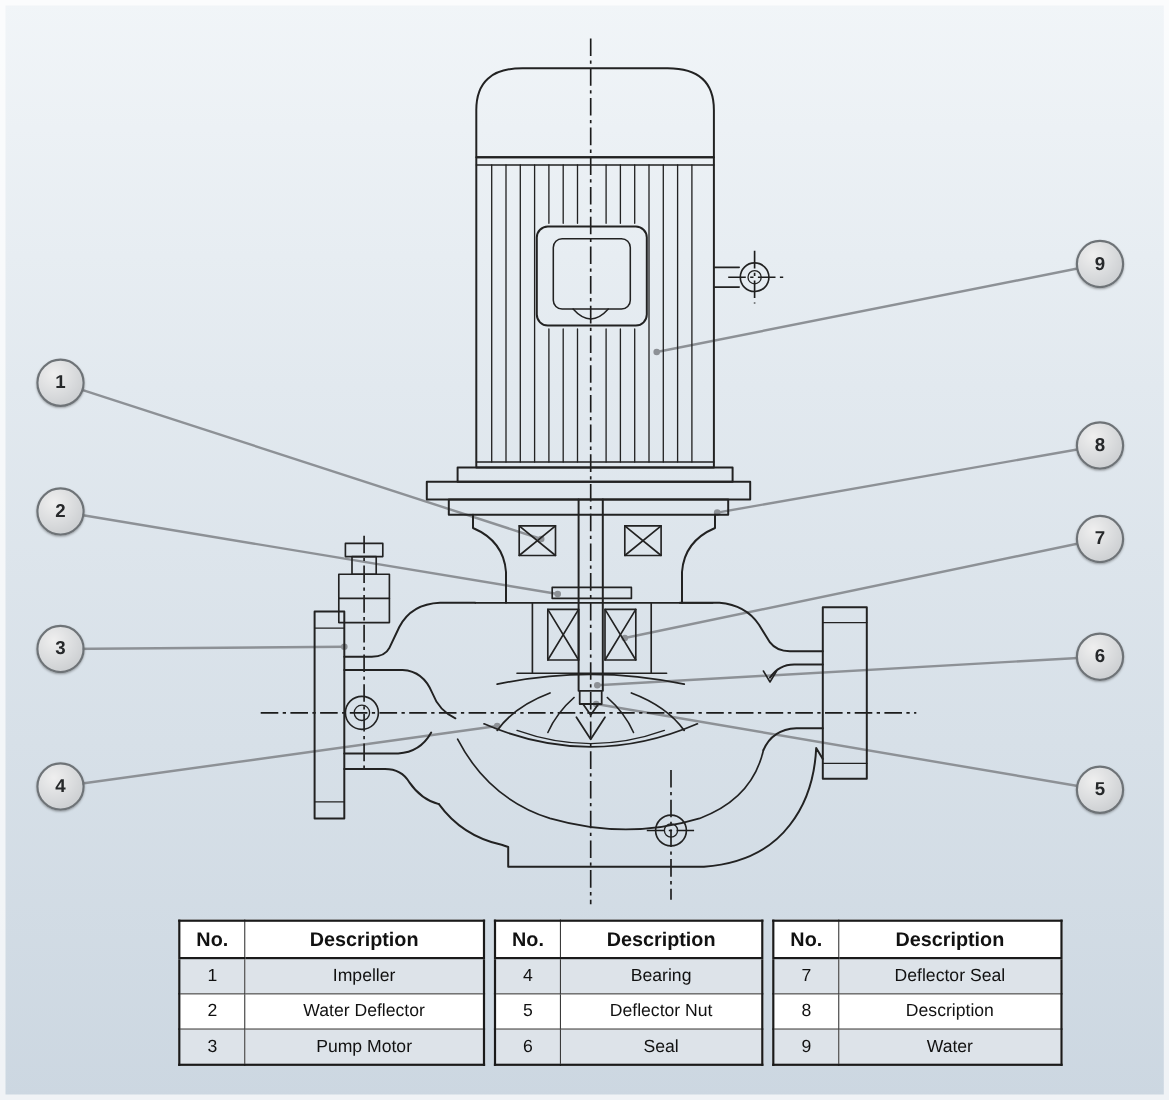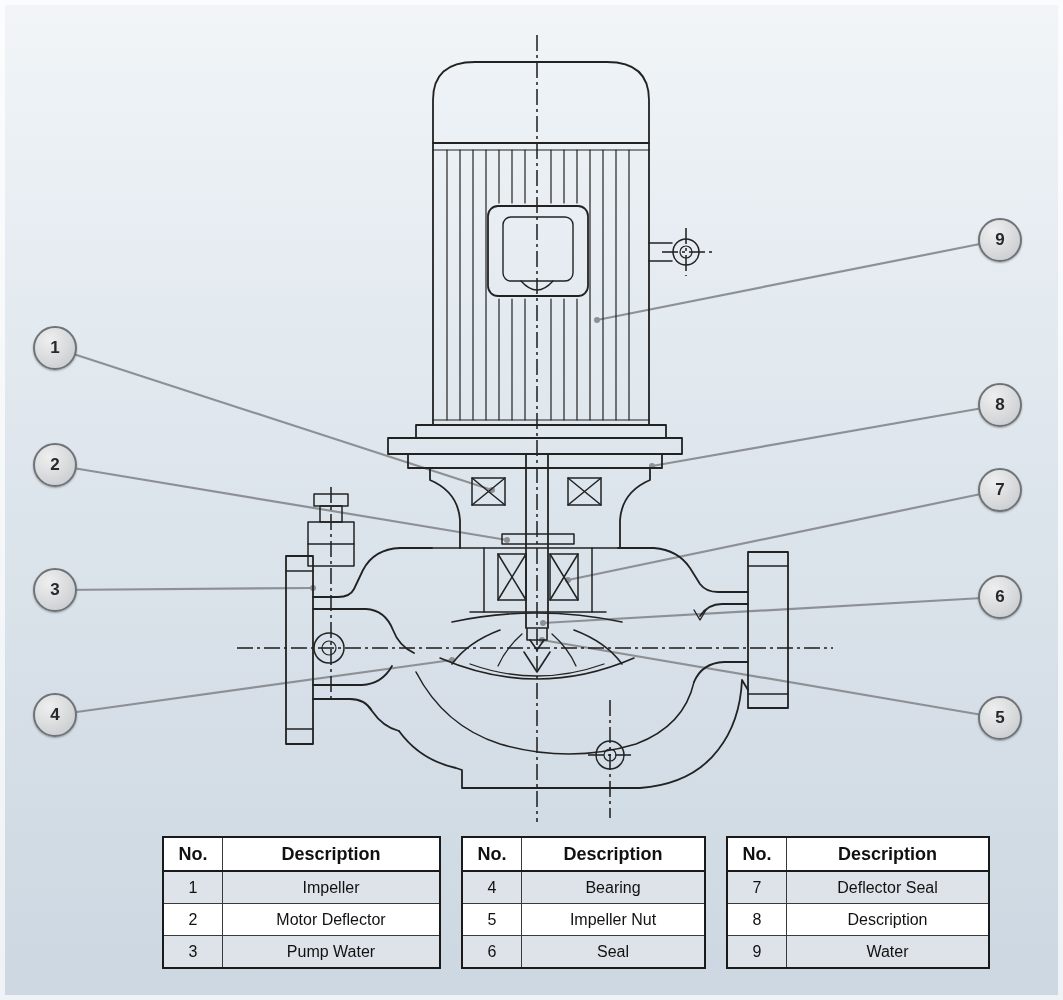--- a/index.html
+++ b/index.html
@@ -20,21 +20,21 @@
     background: radial-gradient(circle at 35% 30%, #efefef 0%, #d7d9db 55%, #c3c6c9 100%);
     border:2px solid #6e7377;
     box-shadow:0 1px 2px rgba(0,0,0,.3);
     display:flex; align-items:center; justify-content:center;
     font-size:17px; font-weight:bold; color:#26282a;
     transform:translate(-50%,-50%);
   }
 
   .tables-row {
     position:absolute; left:162px; top:836px;
-    display:flex; gap:20px;
+    display:flex; gap:8px;
   }
   table.parts-table {
     border-collapse:collapse;
     background:#ffffff;
     border:2px solid #1a1a1a;
     table-layout:fixed;
   }
   table.parts-table th, table.parts-table td {
     border:1px solid #3a3a3a;
     text-align:center;
@@ -273,44 +273,44 @@
           <th class="col-desc">Description</th>
         </tr>
       </thead>
       <tbody>
         <tr class="shaded">
           <td>1</td>
           <td>Impeller</td>
         </tr>
         <tr>
           <td>2</td>
-          <td>Motor Deflector</td>
+          <td>Water Deflector</td>
         </tr>
         <tr class="shaded">
           <td>3</td>
-          <td>Pump Water</td>
+          <td>Pump Motor</td>
         </tr>
       </tbody>
     </table>
 
     <table class="parts-table t2">
       <thead>
         <tr>
           <th class="col-no">No.</th>
           <th class="col-desc">Description</th>
         </tr>
       </thead>
       <tbody>
         <tr class="shaded">
           <td>4</td>
           <td>Bearing</td>
         </tr>
         <tr>
           <td>5</td>
-          <td>Impeller Nut</td>
+          <td>Deflector Nut</td>
         </tr>
         <tr class="shaded">
           <td>6</td>
           <td>Seal</td>
         </tr>
       </tbody>
     </table>
 
     <table class="parts-table t3">
       <thead>

